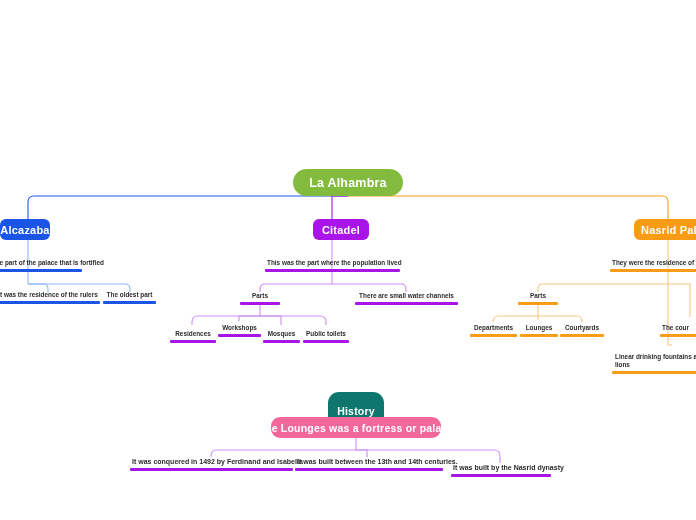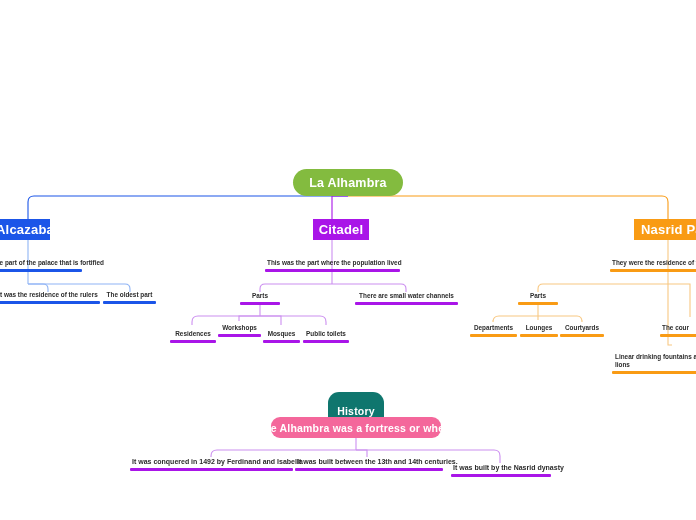--- a/index.html
+++ b/index.html
@@ -39,22 +39,22 @@
     letter-spacing: .2px;
     white-space: nowrap;
     border-radius: 14px;
     text-align: center;
   }
   .pill.root {
     font-size: 12.5px;
     border-radius: 16px;
   }
   .pill.branch {
-    font-size: 13px;
-    border-radius: 0;
+    font-size: 11px;
+    border-radius: 6px;
   }
   .pill.hist {
     font-size: 10.5px;
     border-radius: 11px;
   }
   .pill.statement {
     font-size: 10.5px;
     border-radius: 9px;
   }
 
@@ -241,21 +241,21 @@
   <div class="leaf wrap" style="left:612px; top:353px; width:94px; height:21px;">
     <div class="txt">Linear drinking fountains an lions</div>
     <div class="bar" style="background:#f99b14;"></div>
   </div>
 
   <div class="pill hist" style="left:328px; top:392px; width:56px; height:38px; background:#0f766e;">
     <span>History</span>
   </div>
 
   <div class="pill statement" style="left:271px; top:417px; width:170px; height:21px; background:#f4679b;">
-    <span>The Alhambra was a fortress or where</span>
+    <span>The Lounges was a fortress or palace</span>
   </div>
 
   <div class="leaf big" style="left:130px; top:456px; width:163px; height:15px;">
     <div class="txt">It was conquered in 1492 by Ferdinand and Isabella</div>
     <div class="bar" style="background:#a915e8;"></div>
   </div>
 
   <div class="leaf big" style="left:295px; top:456px; width:148px; height:15px;">
     <div class="txt">It was built between the 13th and 14th centuries.</div>
     <div class="bar" style="background:#a915e8;"></div>

